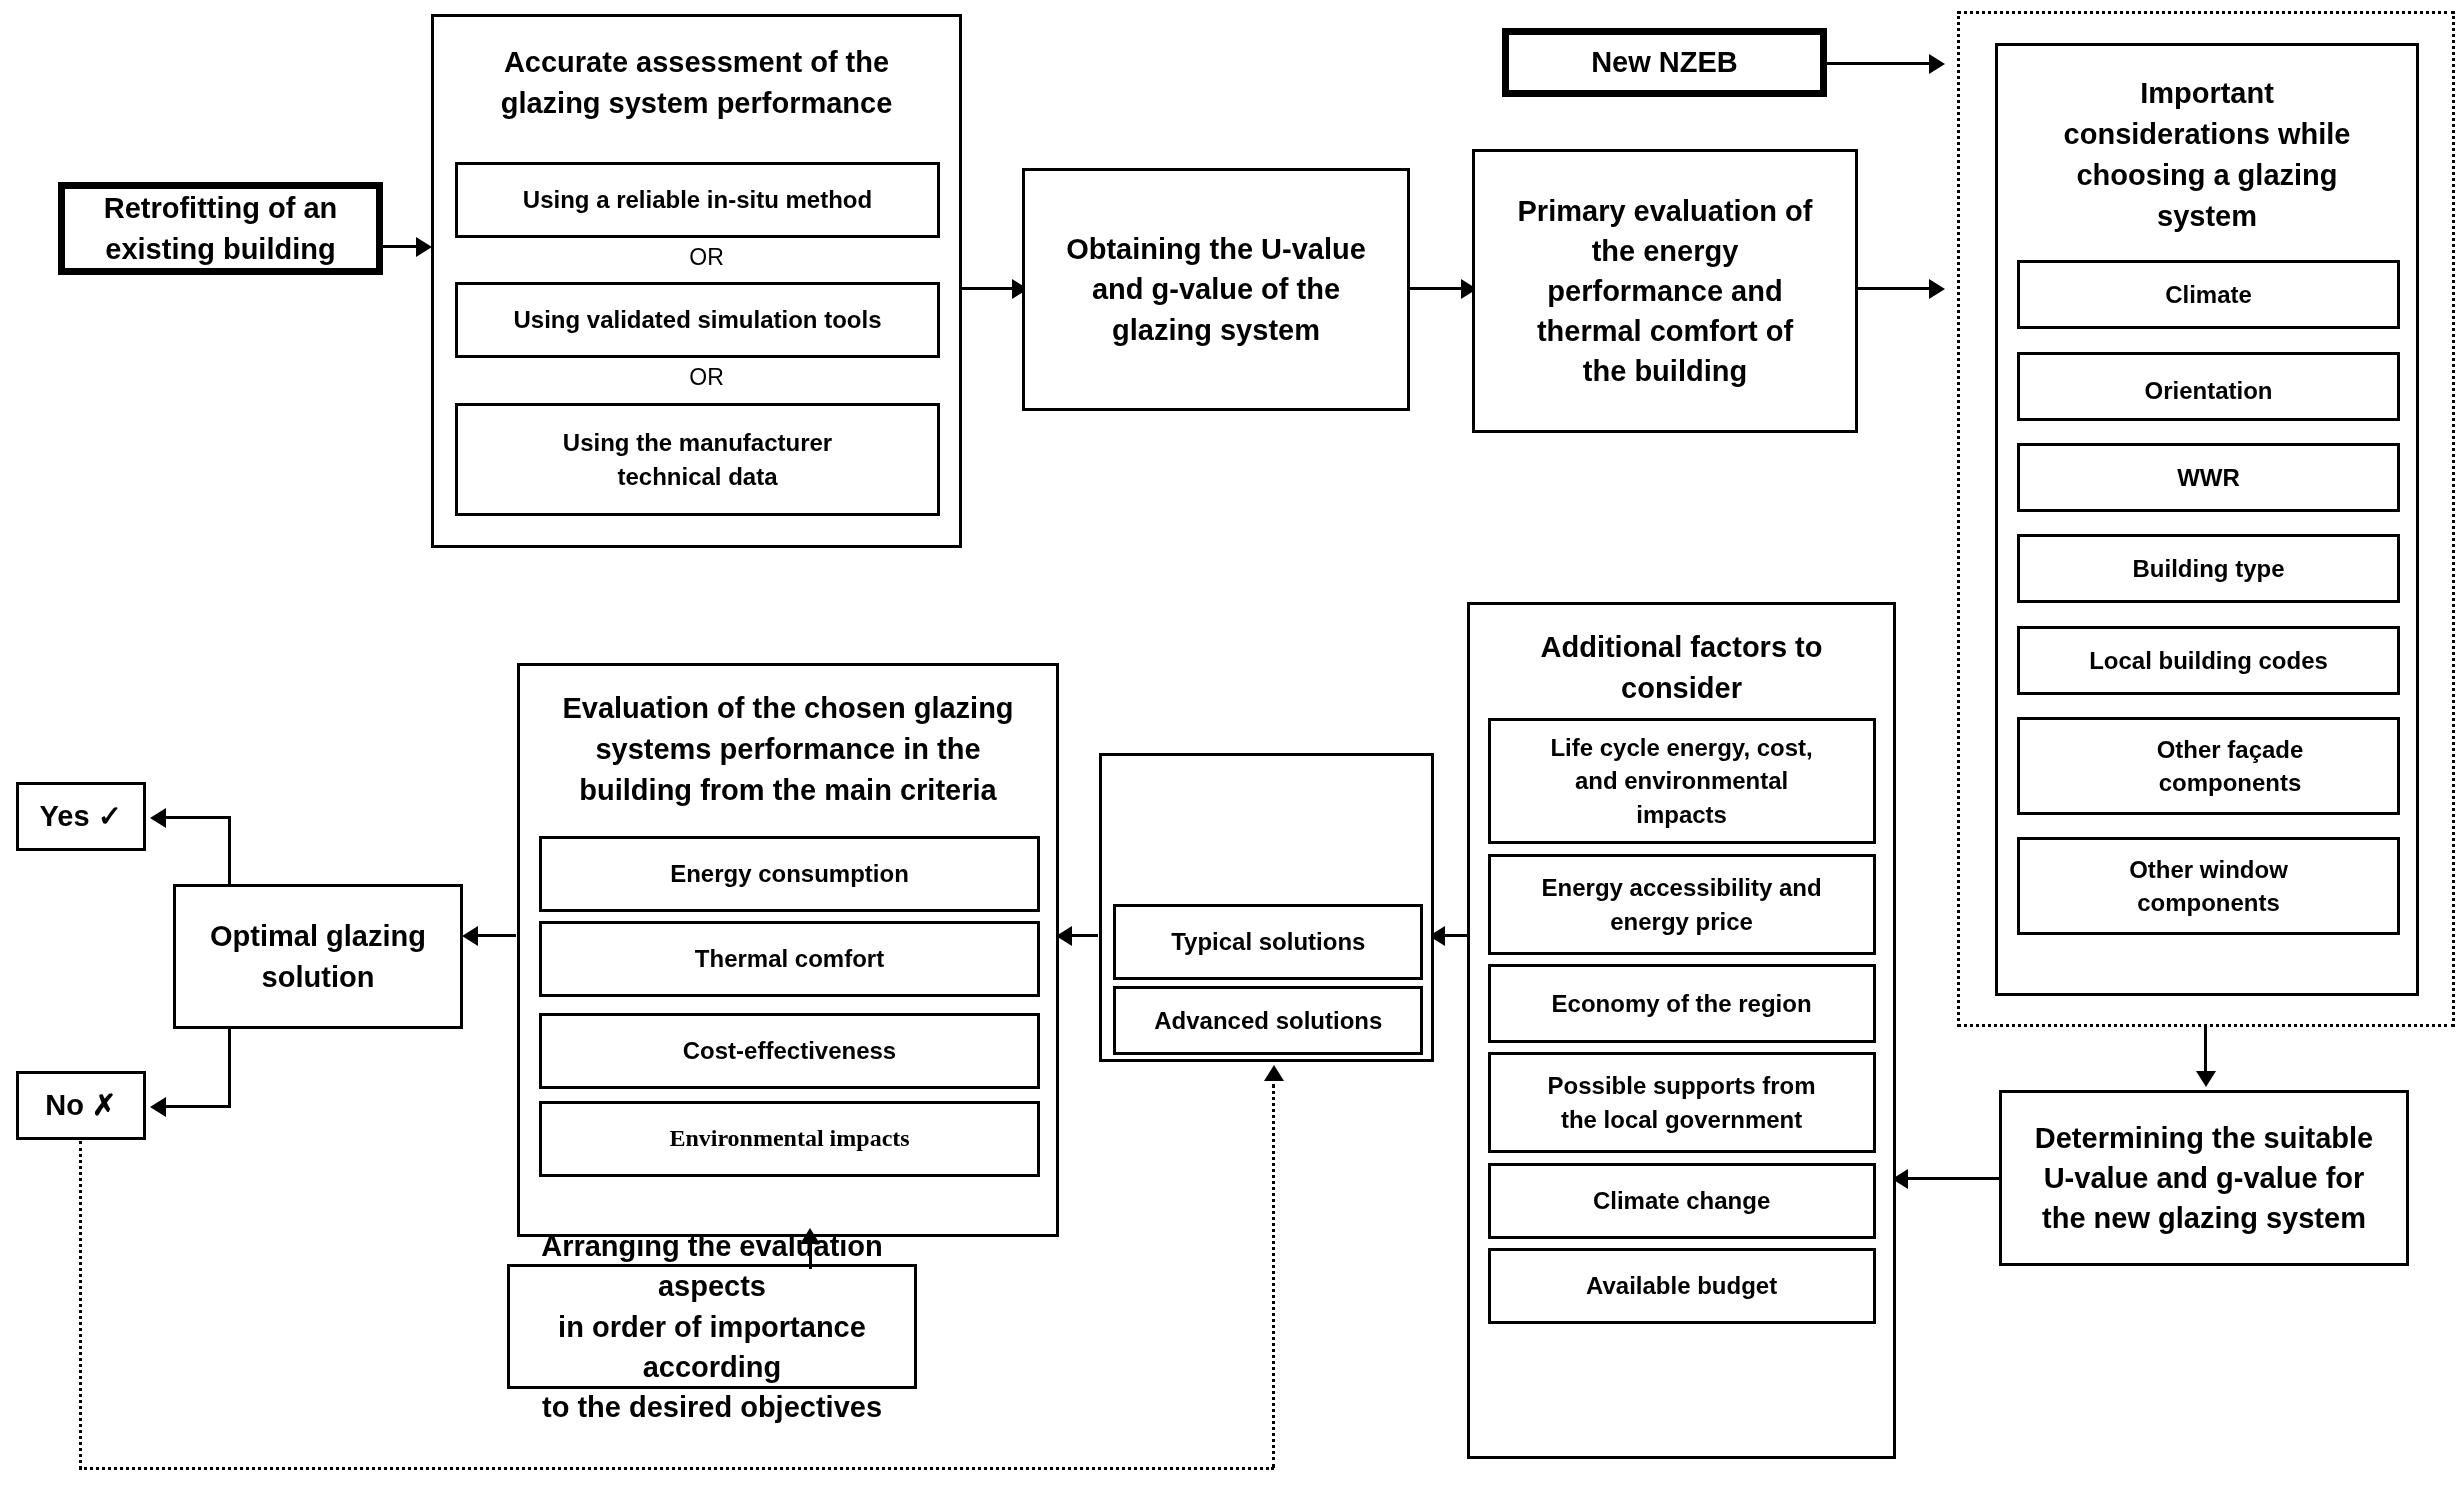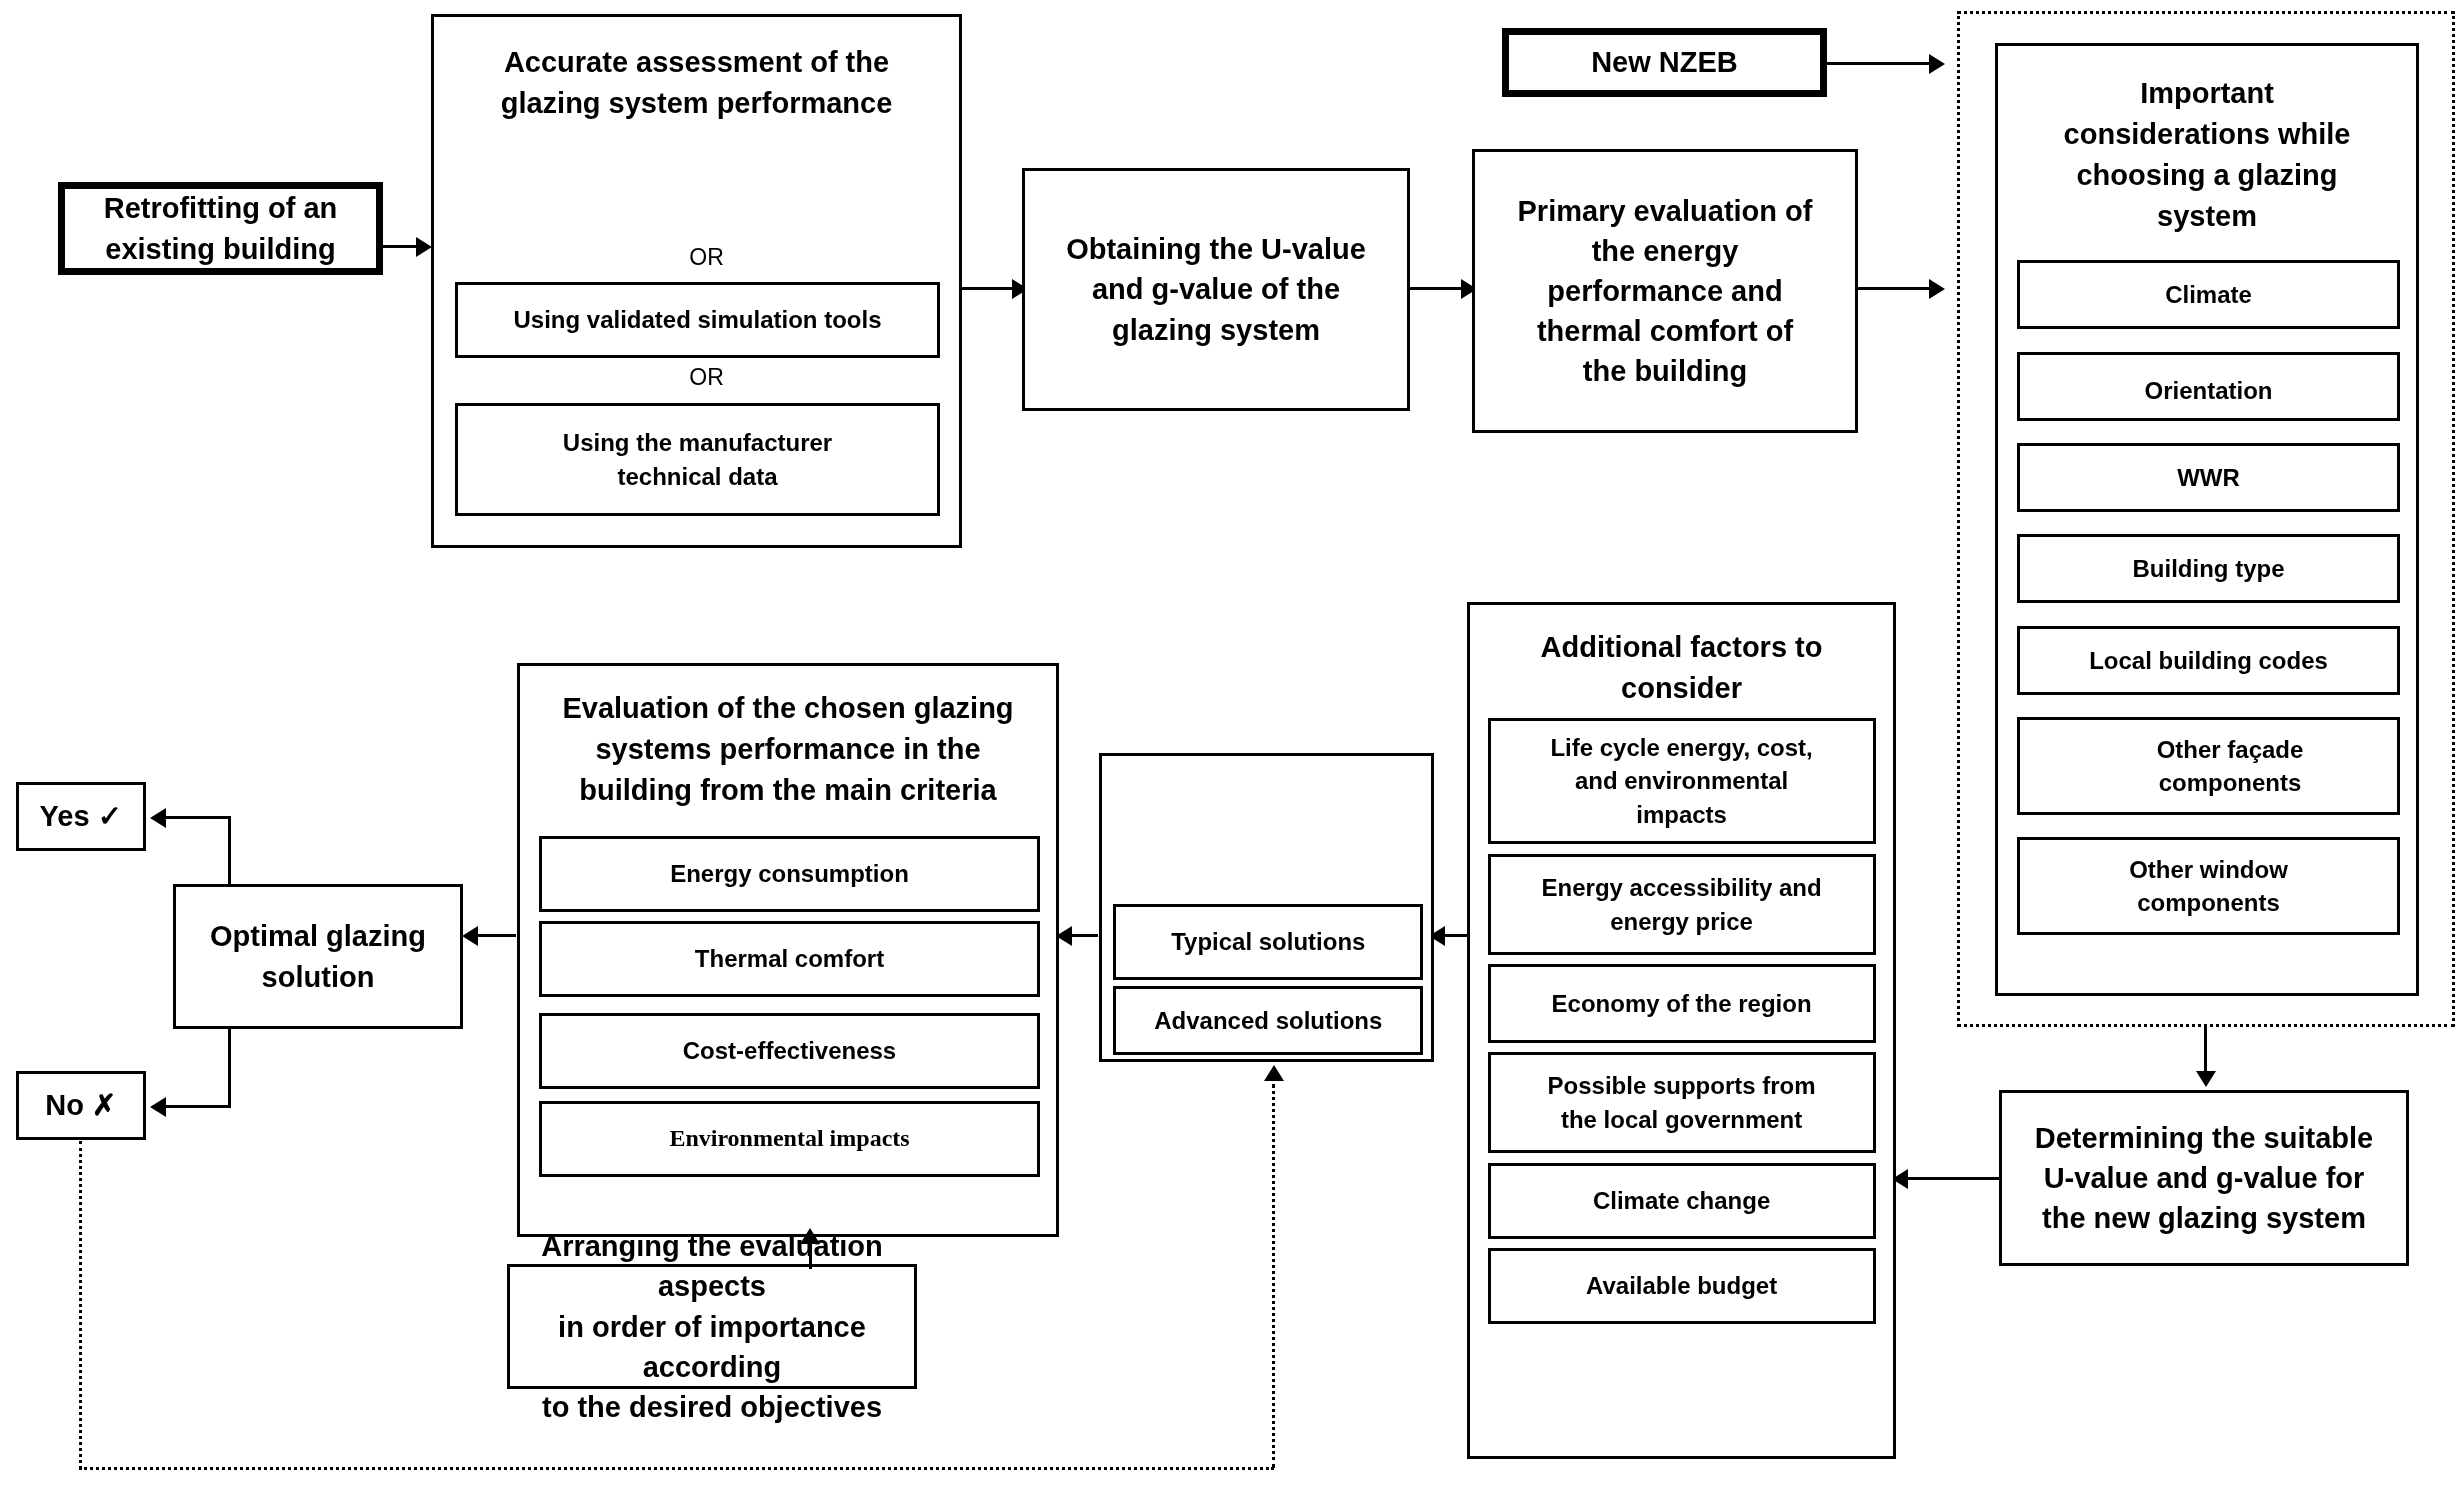--- a/index.html
+++ b/index.html
@@ -130,20 +130,23 @@
 existing building</span>
   </div>
 
   <div class="line-h" style="left:383px; top:245px; width:37px;"></div>
   <div class="arrow arrow-r" style="left:416px; top:237px;"></div>
 
   <div class="group" style="left:431px; top:14px; width:531px; height:534px;">
     <div class="group-title f42" style="top:25px; white-space:pre-line;">Accurate assessment of the
 glazing system performance</div>
 
+    <div class="sub f38" style="left:21px; top:145px; width:485px; height:76px;">
+      <span style="white-space:pre-line;">Using a reliable in-situ method</span>
+    </div>
     <div class="or-label f36" style="left:0; right:0; top:227px;">OR</div>
     <div class="sub f38" style="left:21px; top:265px; width:485px; height:76px;">
       <span style="white-space:pre-line;">Using validated simulation tools</span>
     </div>
     <div class="or-label f36" style="left:0; right:0; top:347px;">OR</div>
     <div class="sub f38" style="left:21px; top:386px; width:485px; height:113px;">
       <span style="white-space:pre-line;">Using the manufacturer
 technical data</span>
     </div>
   </div>

